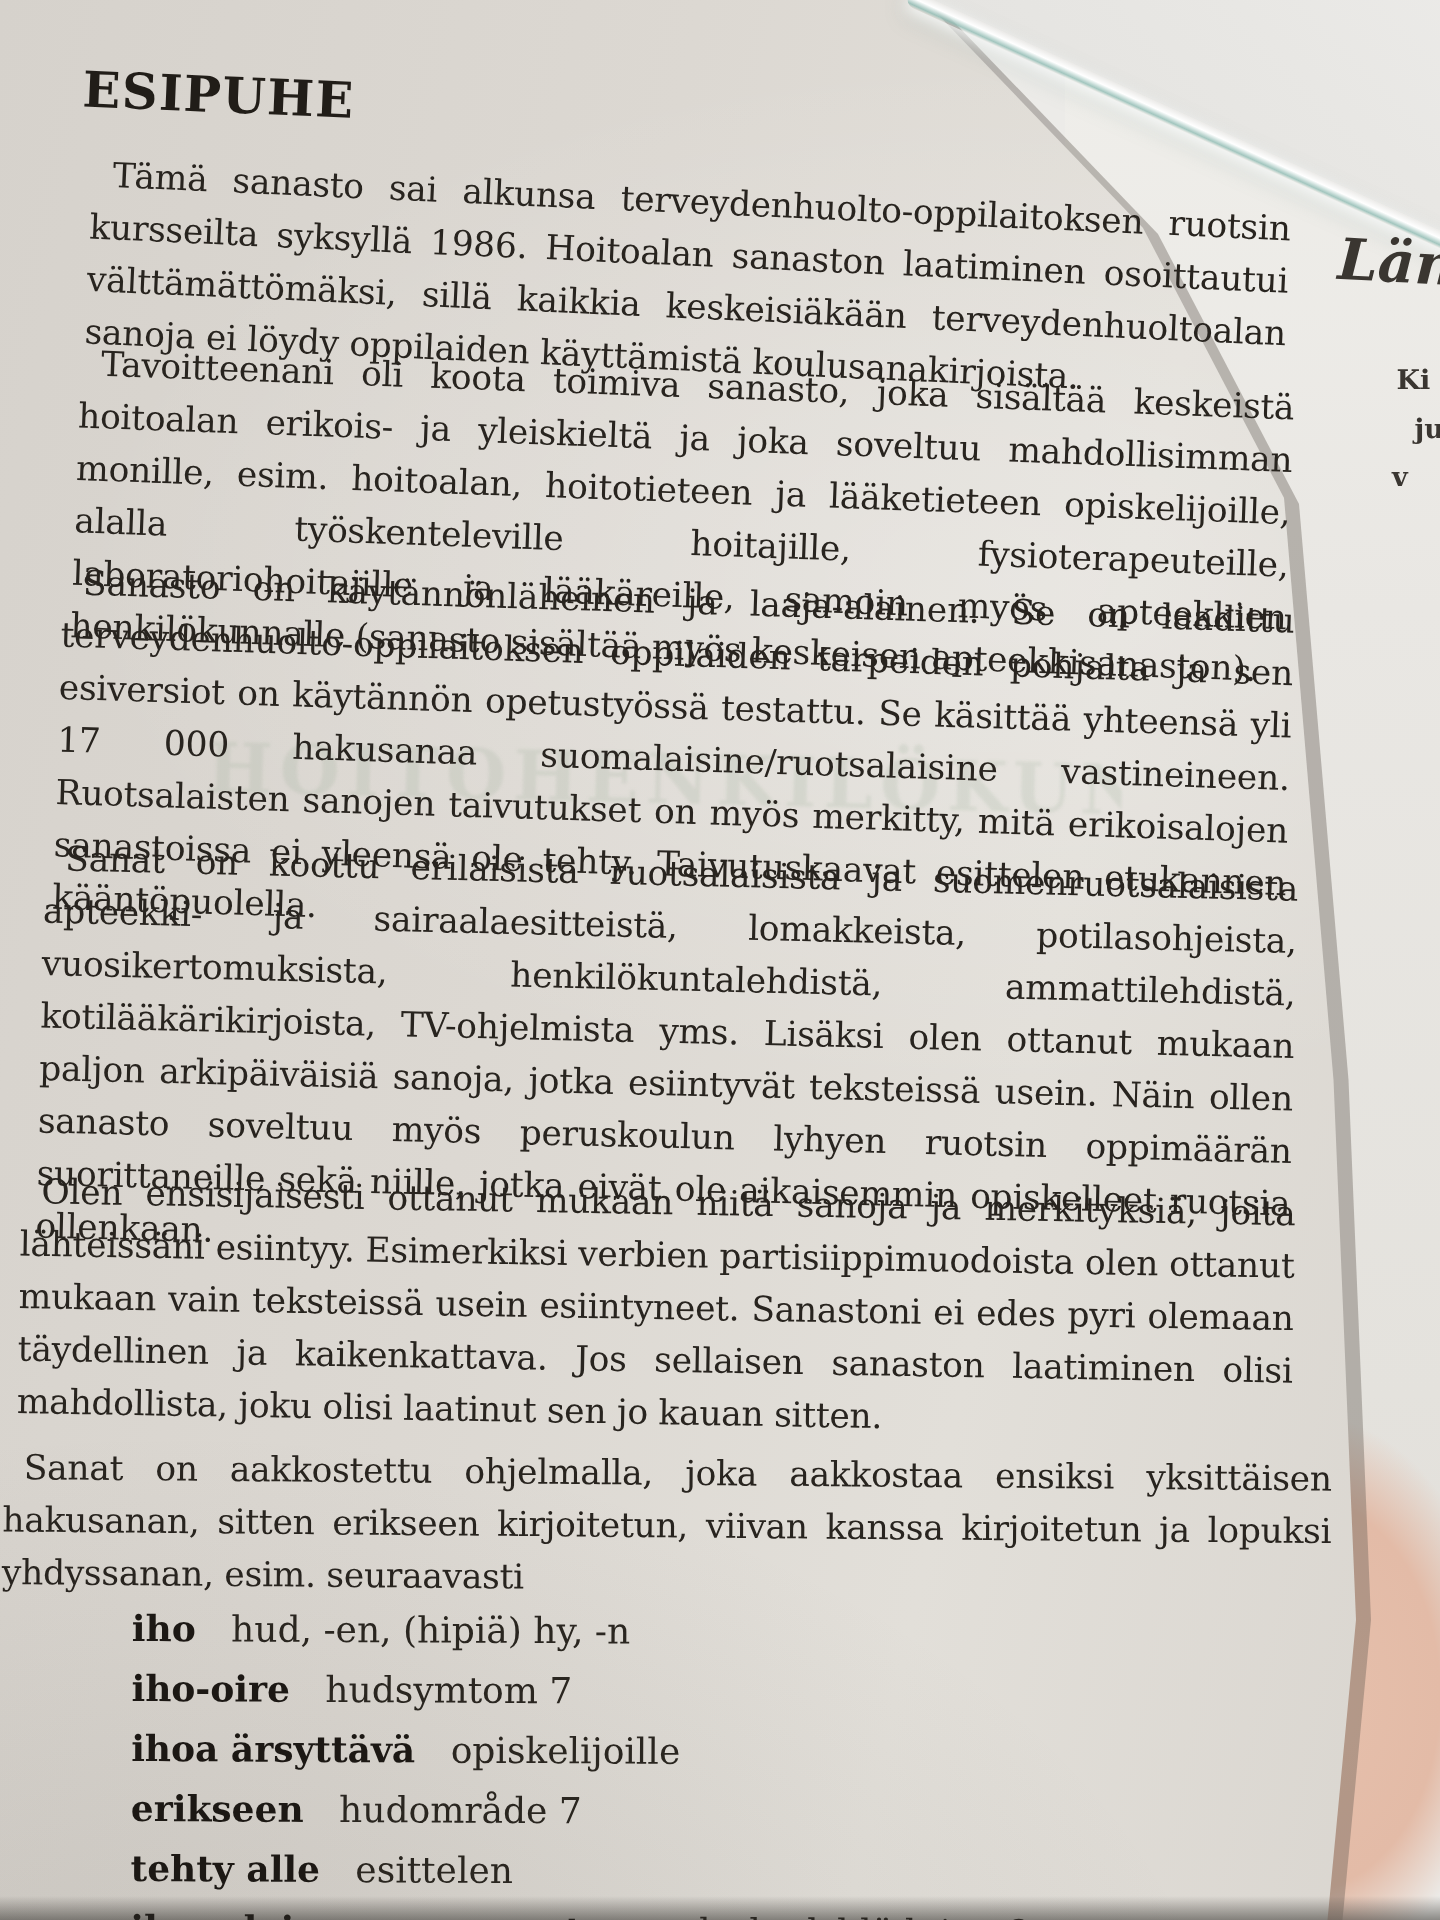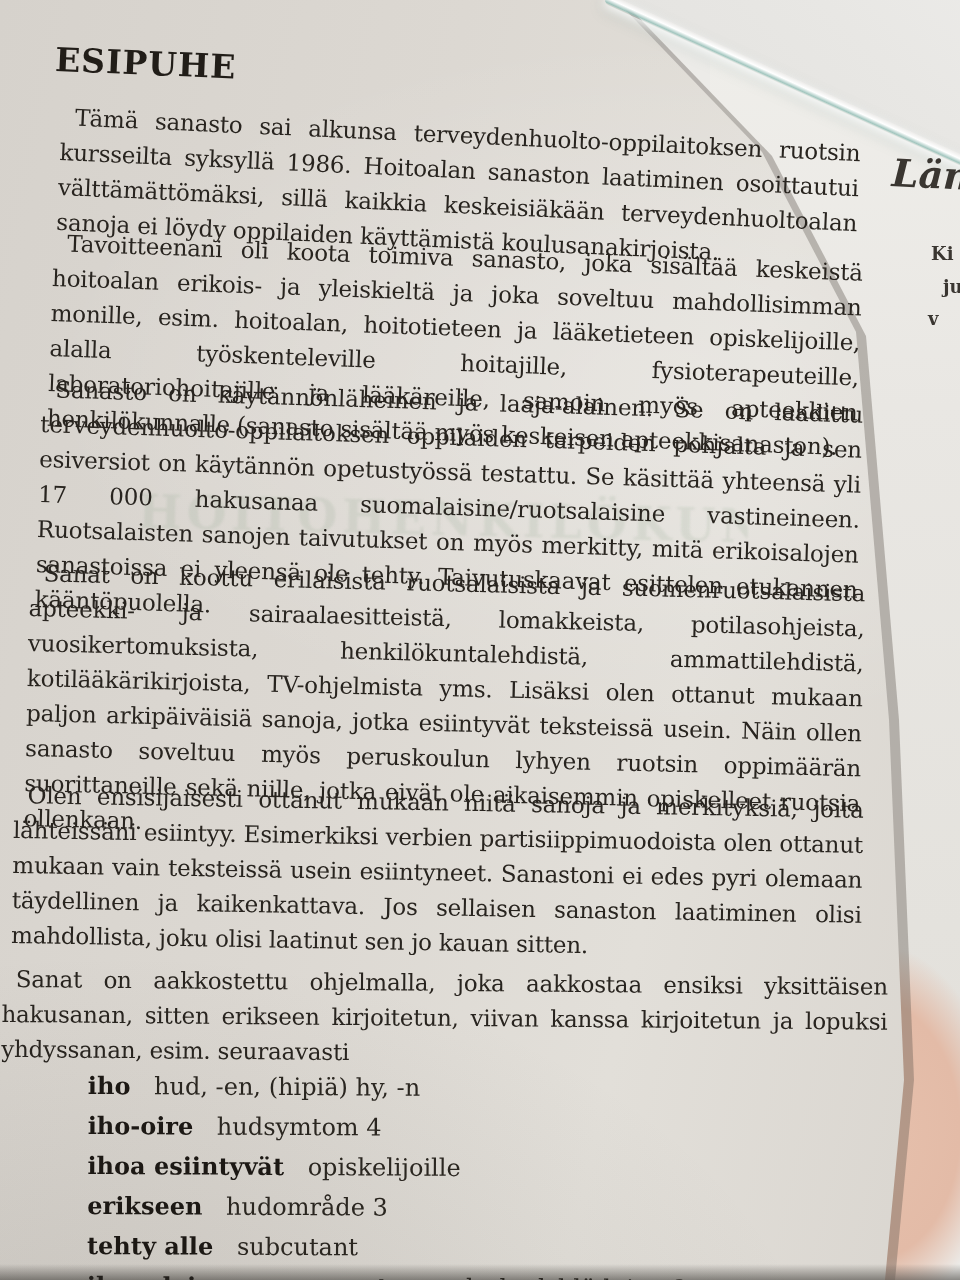--- a/index.html
+++ b/index.html
@@ -128,33 +128,33 @@
   <div class="para p-4">Olen ensisijaisesti ottanut mukaan niitä sanoja ja merkityksiä, joita lähteissäni esiintyy. Esimerkiksi verbien partisiippimuodoista olen ottanut mukaan vain teksteissä usein esiintyneet. Sanastoni ei edes pyri olemaan täydellinen ja kaikenkattava. Jos sellaisen sanaston laatiminen olisi mahdollista, joku olisi laatinut sen jo kauan sitten.</div>
   <div class="para p-5">Sanat on aakkostettu ohjelmalla, joka aakkostaa ensiksi yksittäisen hakusanan, sitten erikseen kirjoitetun, viivan kanssa kirjoitetun ja lopuksi yhdyssanan, esim. seuraavasti</div>
 
   <div class="entries">
     <div class="entry">
       <span class="hw">iho</span>
       <span class="tr">hud, -en, (hipiä) hy, -n</span>
     </div>
     <div class="entry">
       <span class="hw">iho-oire</span>
-      <span class="tr">hudsymtom 4</span>
+      <span class="tr">hudsymtom 7</span>
     </div>
     <div class="entry">
-      <span class="hw">ihoa esiintyvät</span>
+      <span class="hw">ihoa ärsyttävä</span>
       <span class="tr">opiskelijoille</span>
     </div>
     <div class="entry">
       <span class="hw">erikseen</span>
-      <span class="tr">hudområde 3</span>
+      <span class="tr">hudområde 7</span>
     </div>
     <div class="entry">
       <span class="hw">tehty alle</span>
-      <span class="tr">subcutant</span>
+      <span class="tr">esittelen</span>
     </div>
     <div class="entry">
       <span class="hw">ihonalainen verenvuoto</span>
       <span class="tr">underhudsblödning 2</span>
     </div>
   </div>
 
   <div class="facing-heading">Län</div>
   <div class="facing-frag frag-0">Ki</div>
   <div class="facing-frag frag-1">ju</div>

